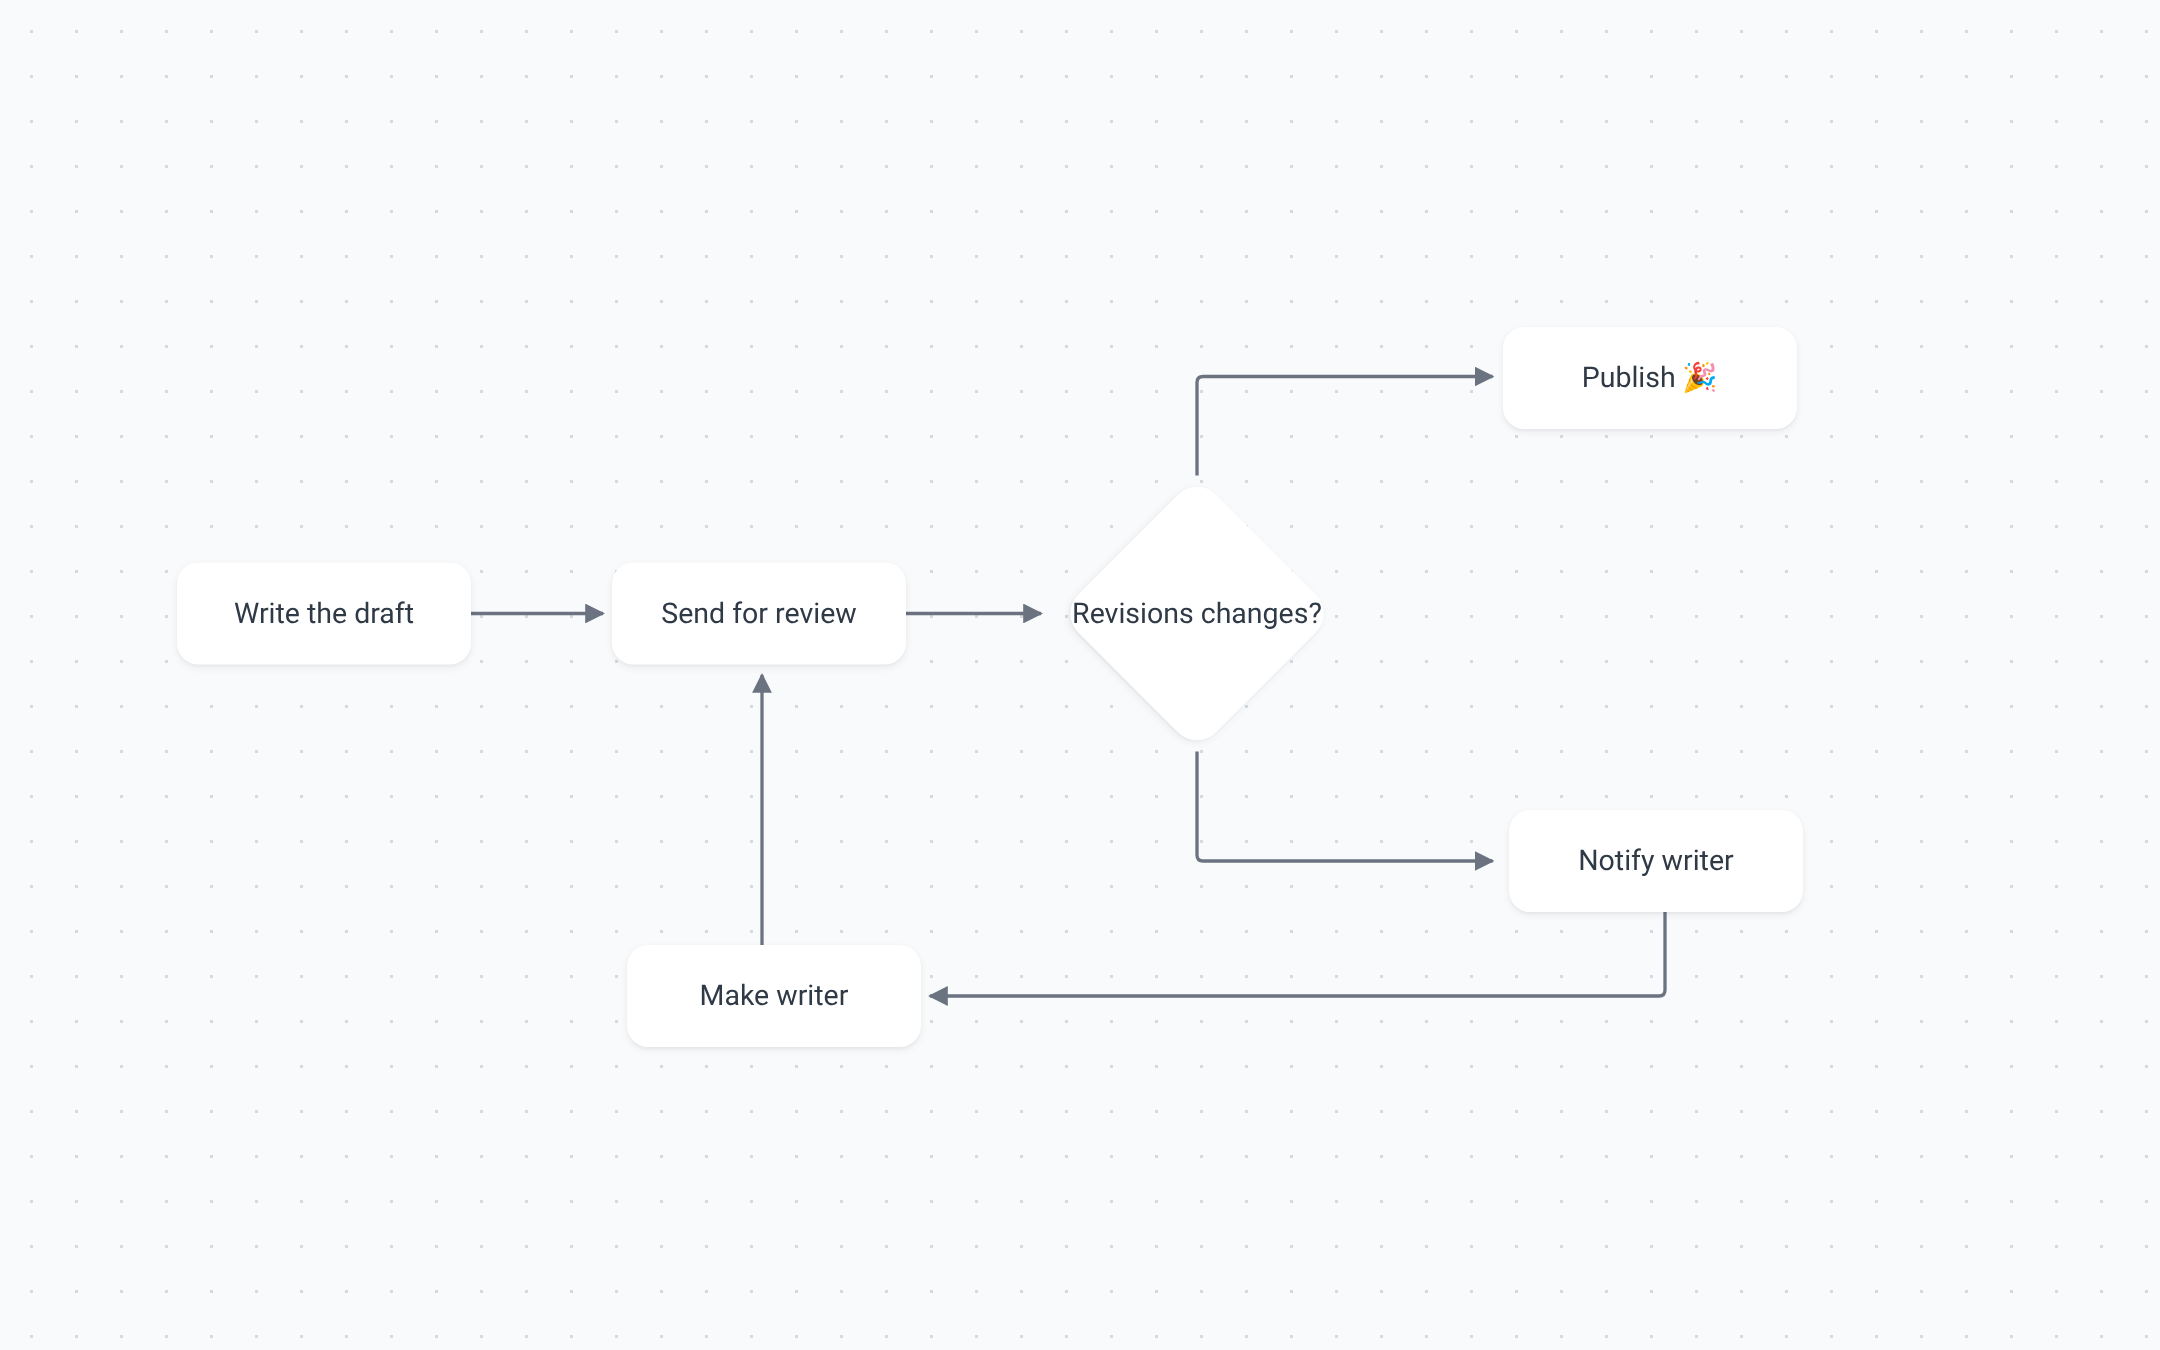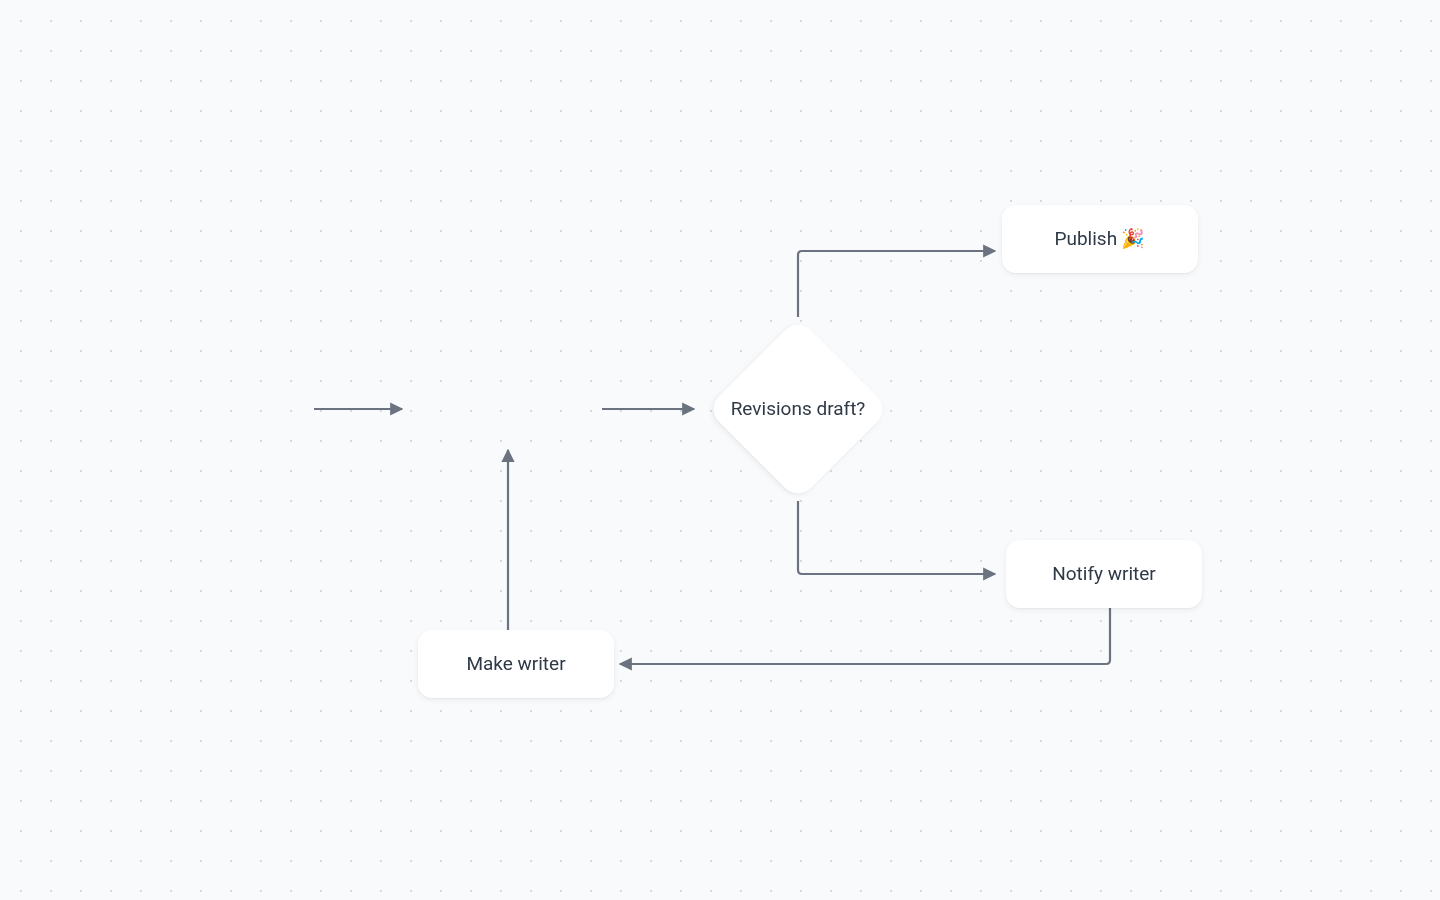--- a/index.html
+++ b/index.html
@@ -90,28 +90,34 @@
 
     <path d="M 798 317 L 798 255 Q 798 251 802 251 L 995 251" fill="none" stroke="#6b7280" stroke-width="2.2" marker-end="url(#arrowhead)"></path>
 
     <path d="M 798 501 L 798 570 Q 798 574 802 574 L 995 574" fill="none" stroke="#6b7280" stroke-width="2.2" marker-end="url(#arrowhead)"></path>
 
     <path d="M 1110 607 L 1110 660 Q 1110 664 1106 664 L 620 664" fill="none" stroke="#6b7280" stroke-width="2.2" marker-end="url(#arrowhead)"></path>
 
     <path d="M 508 630 L 508 450" fill="none" stroke="#6b7280" stroke-width="2.2" marker-end="url(#arrowhead)"></path>
   </svg>
 
+  <div class="node" style="left:118px; top:375px; width:196px; height:68px;">
+    <span>Write the draft</span>
+  </div>
 
+  <div class="node" style="left:408px; top:375px; width:196px; height:68px;">
+    <span>Send for review</span>
+  </div>
 
   <div class="decision-wrap" style="left:733px; top:344px; width:130px; height:130px;">
     <div class="decision-bg"></div>
-    <div class="decision-label">Revisions draft?</div>
+    <div class="decision-label">Revisions changes?</div>
   </div>
 
-  <div class="node" style="left:1002px; top:205px; width:196px; height:68px;">
+  <div class="node" style="left:1002px; top:218px; width:196px; height:68px;">
     <span>Publish 🎉</span>
   </div>
 
   <div class="node" style="left:1006px; top:540px; width:196px; height:68px;">
     <span>Notify writer</span>
   </div>
 
   <div class="node" style="left:418px; top:630px; width:196px; height:68px;">
     <span>Make writer</span>
   </div>

